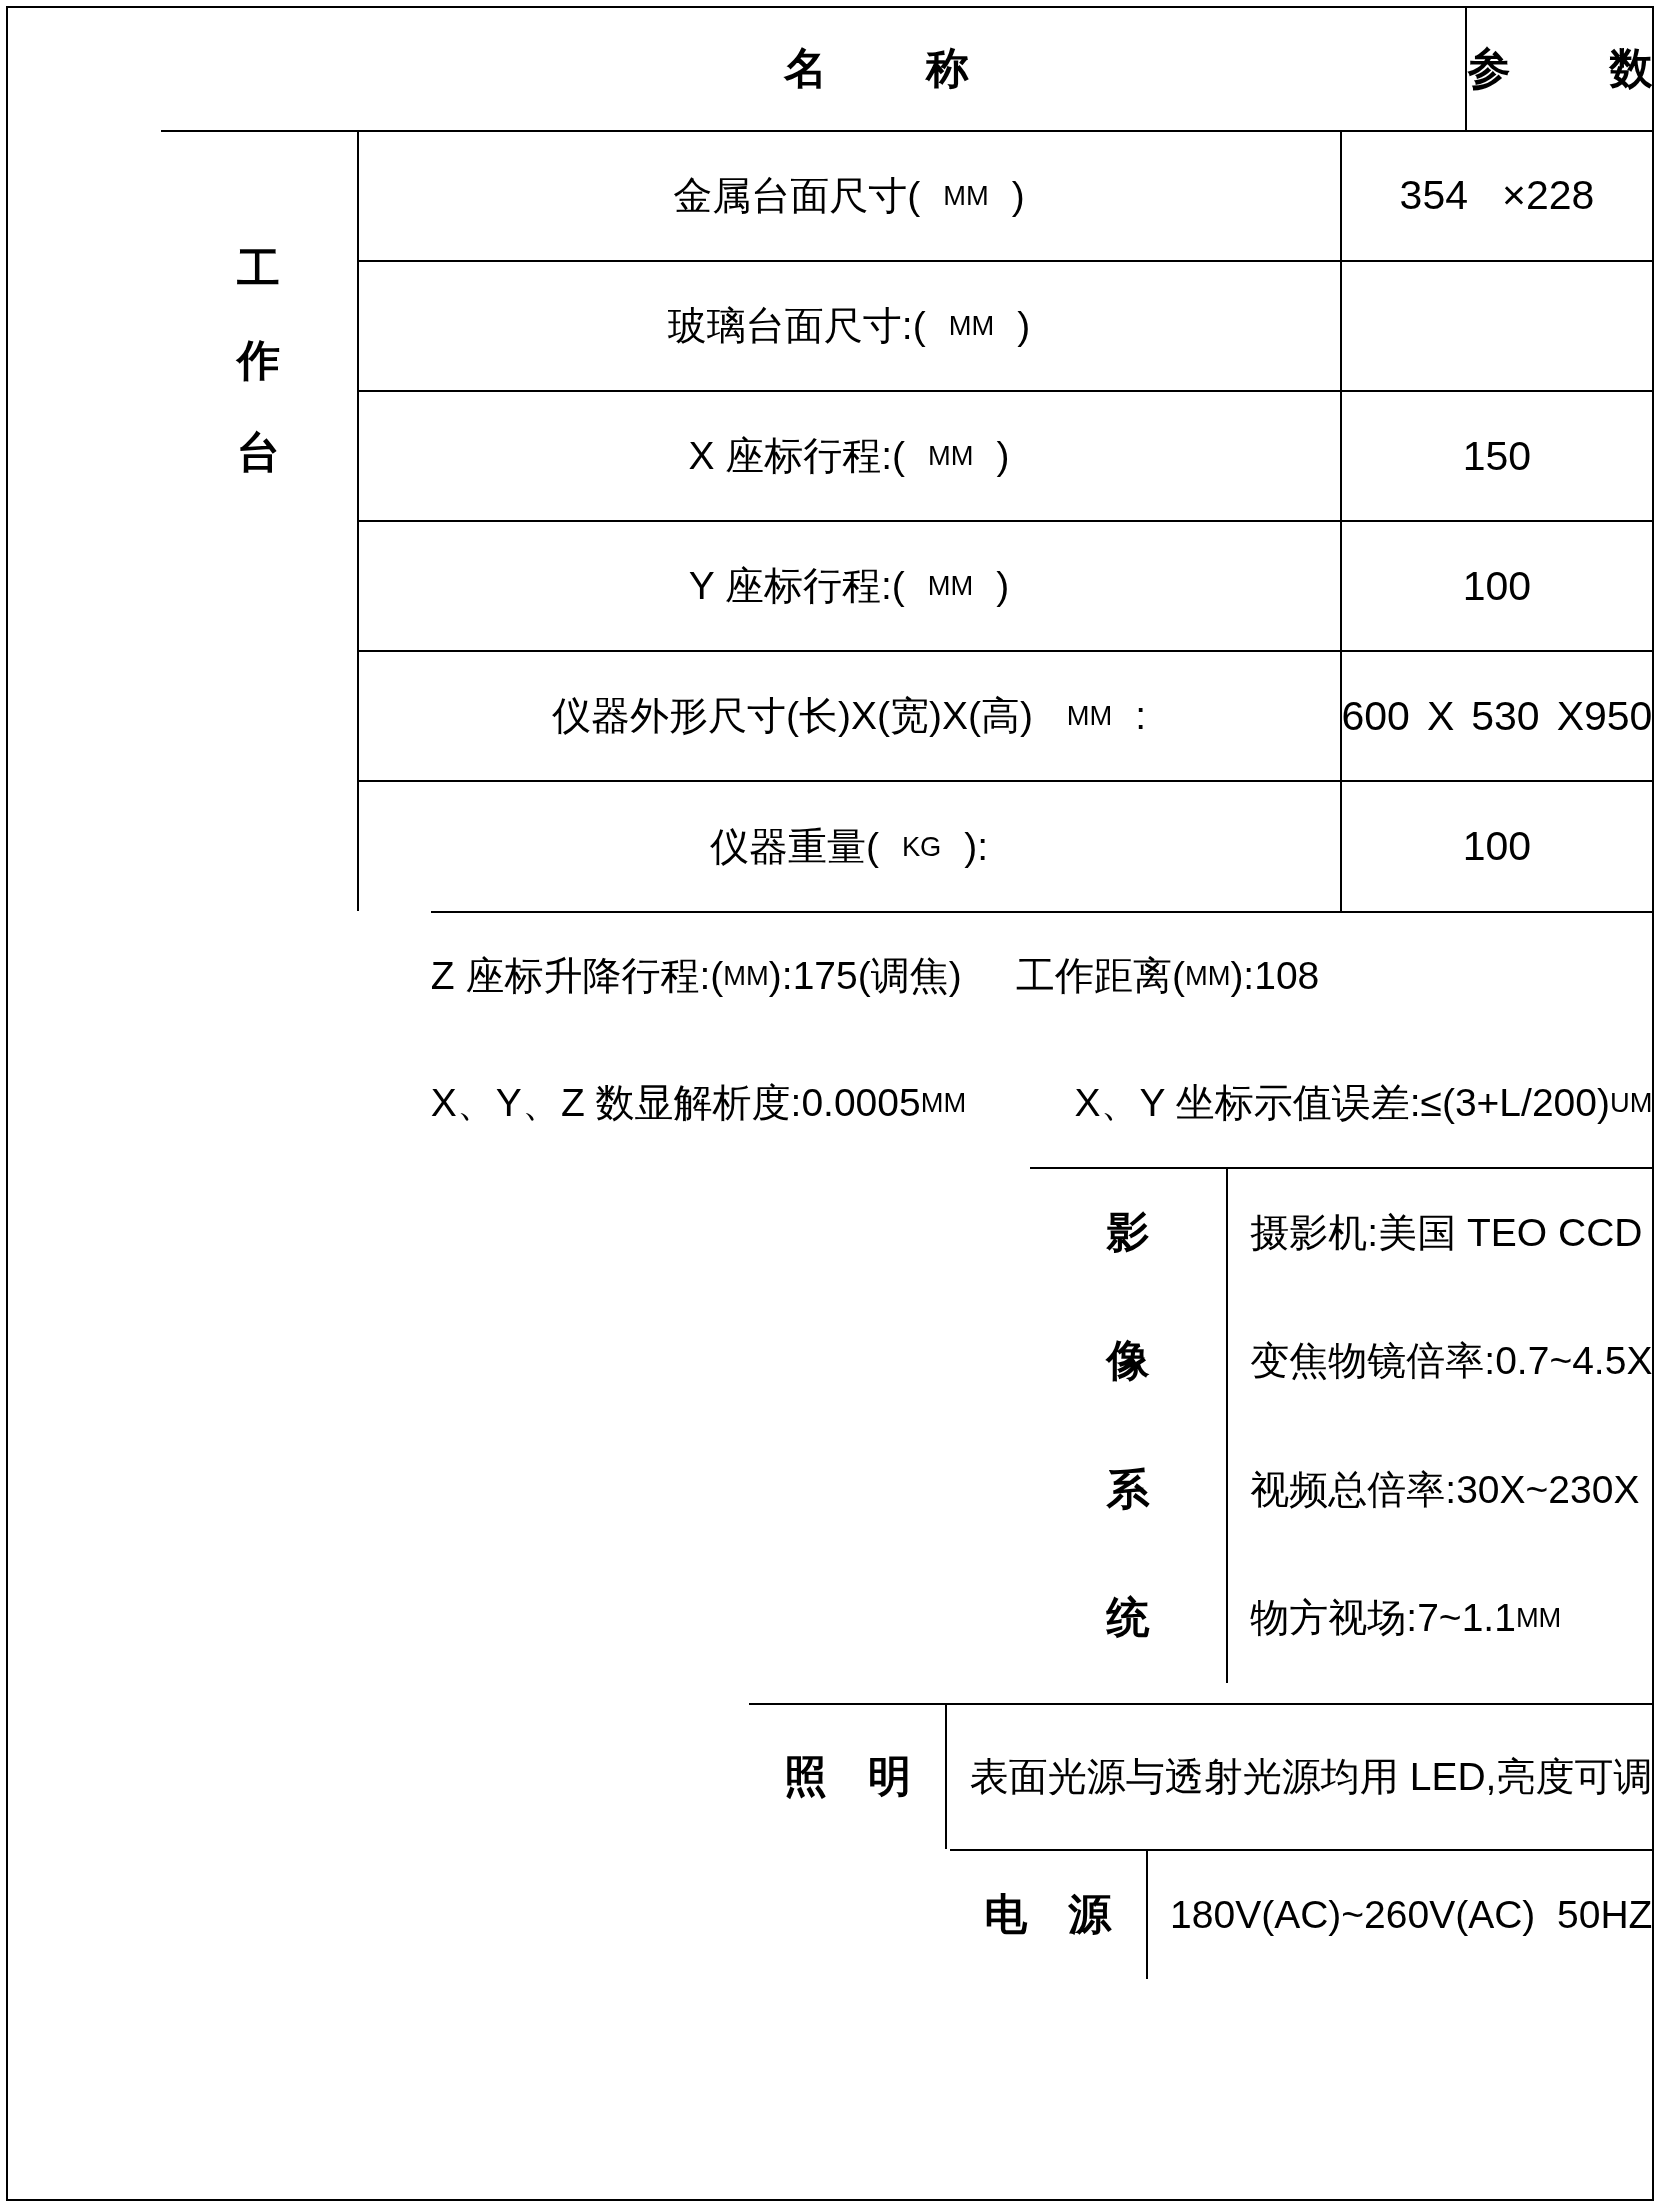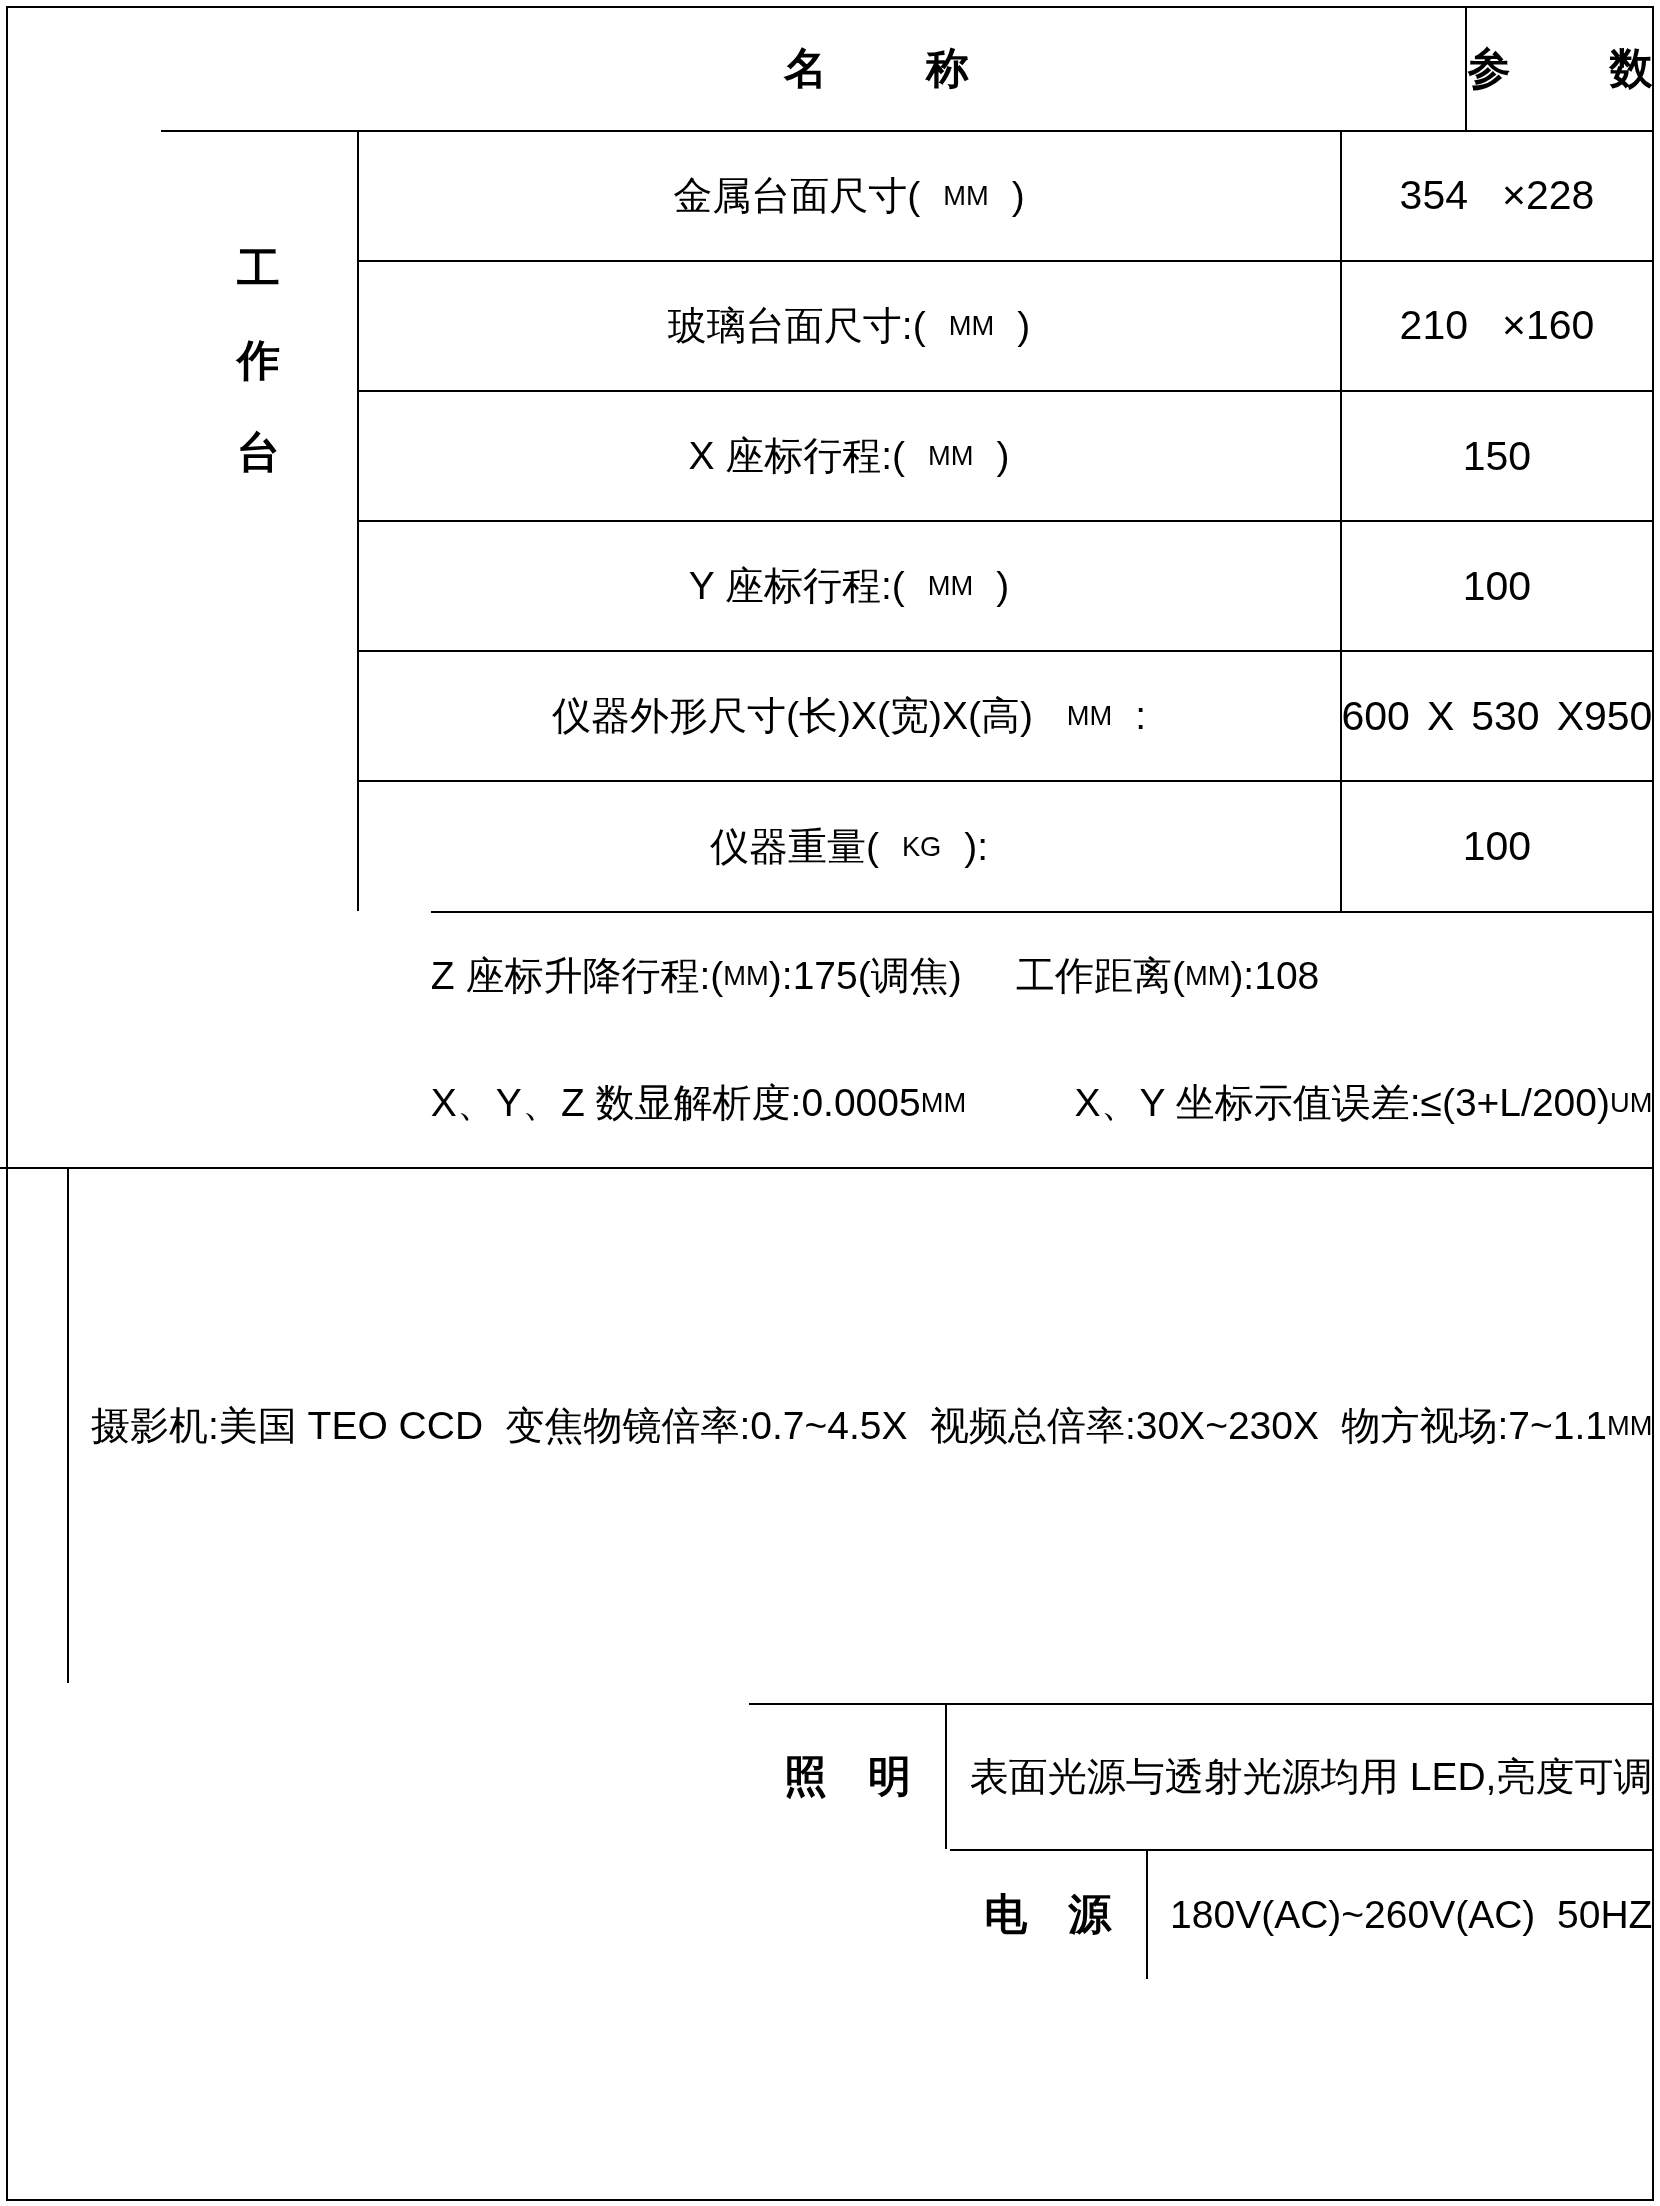--- a/index.html
+++ b/index.html
@@ -28,21 +28,21 @@
   
   .wrows{flex:1;display:flex;flex-direction:column;}
   .wrow{flex:1;display:flex;flex-direction:row;box-sizing:border-box;}
   .wrow + .wrow{border-top:2.8px solid #000;}
   .wname{width:983px;border-right:2.8px solid #000;box-sizing:border-box;
          display:flex;align-items:center;justify-content:center;
          font-size:39px;white-space:pre;gap:23px;}
   .wval{flex:1;display:flex;align-items:center;justify-content:center;
         font-size:41px;white-space:pre;word-spacing:5.6px;}
   
-  .lines{flex:1;display:flex;flex-direction:row;}
+  .lines{flex:1;display:flex;flex-direction:column;}
   .line{flex:1;display:flex;align-items:center;font-size:39px;white-space:pre;box-sizing:border-box;}
   .content-pad .line{padding-left:22.4px;}
   .travel .line:nth-child(1){}
   .travel .line:nth-child(2){}
   .singleline{flex:1;display:flex;align-items:center;font-size:39px;white-space:pre;
               padding-left:22.4px;box-sizing:border-box;}
   .sm{font-size:0.70em;}
   
   .sec-worktable{height:781px;}
   .sec-travel{height:256px;flex-direction:column;}
@@ -72,21 +72,20 @@
           <span>作</span>
           <span>台</span>
         </div>
       <div class="wrows">
         <div class="wrow">
           <div class="wname"><span>金属台面尺寸(</span><span class="sm">MM</span><span>)</span></div>
           <div class="wval">354  ×228</div>
         </div>
         <div class="wrow">
           <div class="wname"><span>玻璃台面尺寸:(</span><span class="sm">MM</span><span>)</span></div>
-          <div class="wval">210  ×160</div>
         </div>
         <div class="wrow">
           <div class="wname"><span>X 座标行程:(</span><span class="sm">MM</span><span>)</span></div>
           <div class="wval">150</div>
         </div>
         <div class="wrow">
           <div class="wname"><span>Y 座标行程:(</span><span class="sm">MM</span><span>)</span></div>
           <div class="wval">100</div>
         </div>
         <div class="wrow">

